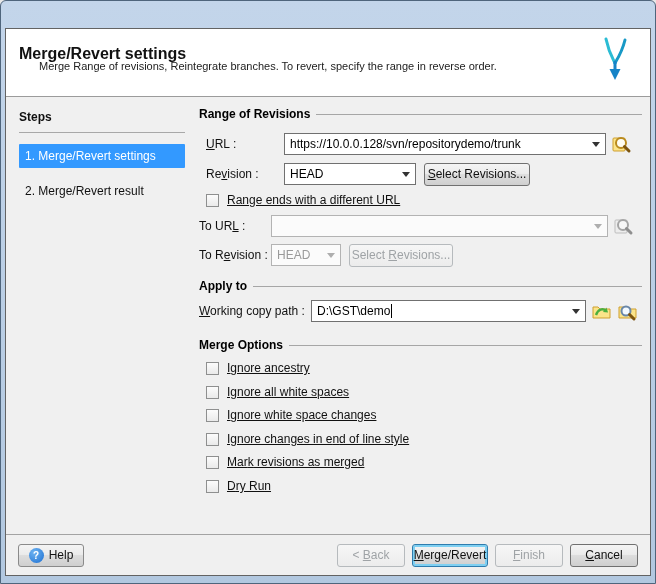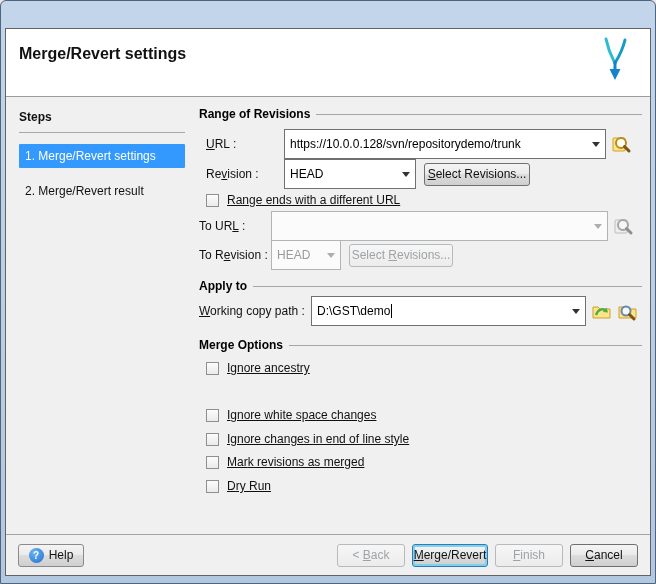--- a/index.html
+++ b/index.html
@@ -72,21 +72,21 @@
   .row-torevision { top:147px; }
   .row-wc { top:203px; }
   .row-opt { height:16px; }
 
   .lbl { flex:none; white-space:nowrap; }
   .lbl-url { width:85px; padding-left:7px; }
   .lbl-to { width:72px; }
   .lbl-wc { width:112px; }
 
   .combo {
-    position:relative; height:30px; background:#fff;
+    position:relative; height:22px; background:#fff;
     border:1px solid #707070; display:flex; align-items:center;
     padding:0 20px 0 5px; flex:none;
   }
   .combo-text { font-size:12px; color:#000; white-space:nowrap; overflow:hidden; }
   .combo-arrow {
     position:absolute; right:0; top:0; width:18px; height:100%;
     display:flex; align-items:center; justify-content:center;
   }
   .combo-arrow::after { content:""; border:4px solid transparent; border-top:5px solid #333; margin-top:4px; }
   .combo.disabled { background:#fbfbfb; border-color:#b3b3b3; }
@@ -146,20 +146,21 @@
 </head>
 <body>
 
 <div class="window">
 
 
   <div class="dialog">
 
     <div class="header">
       <div class="header-title">Merge/Revert settings</div>
+      <div class="header-subtitle">Merge Range of revisions, Reintegrate branches. To revert, specify the range in reverse order.</div>
       <span class="merge-arrow">
         <svg width="34" height="46" viewBox="0 0 34 46">
           <path d="M8 2 C 11 16, 14 20, 17 26" fill="none" stroke="#2bbcd4" stroke-width="3" stroke-linecap="round"></path>
           <path d="M27 3 C 24 15, 20 21, 17 26" fill="none" stroke="#1899c6" stroke-width="3" stroke-linecap="round"></path>
           <path d="M17 24 L17 34" fill="none" stroke="#1583c7" stroke-width="3"></path>
           <path d="M11.5 32 L17 43 L22.5 32 Z" fill="#1583c7"></path>
         </svg>
       </span>
     </div>
 
@@ -269,20 +270,24 @@
 
         <div class="group-head gh-merge">
           <span class="group-title">Merge Options</span>
           <span class="group-line"></span>
         </div>
 
         <div class="row row-opt" style="top:263px; padding-left:7px;">
           <span class="checkbox"></span>
           <span class="opt-label"><u>I</u>gnore ancestry</span>
         </div>
+        <div class="row row-opt" style="top:287px; padding-left:7px;">
+          <span class="checkbox"></span>
+          <span class="opt-label">Ignore <u>a</u>ll white spaces</span>
+        </div>
         <div class="row row-opt" style="top:310px; padding-left:7px;">
           <span class="checkbox"></span>
           <span class="opt-label"><u>I</u>gnore white space changes</span>
         </div>
         <div class="row row-opt" style="top:334px; padding-left:7px;">
           <span class="checkbox"></span>
           <span class="opt-label">Ignore changes in e<u>n</u>d of line style</span>
         </div>
         <div class="row row-opt" style="top:357px; padding-left:7px;">
           <span class="checkbox"></span>

